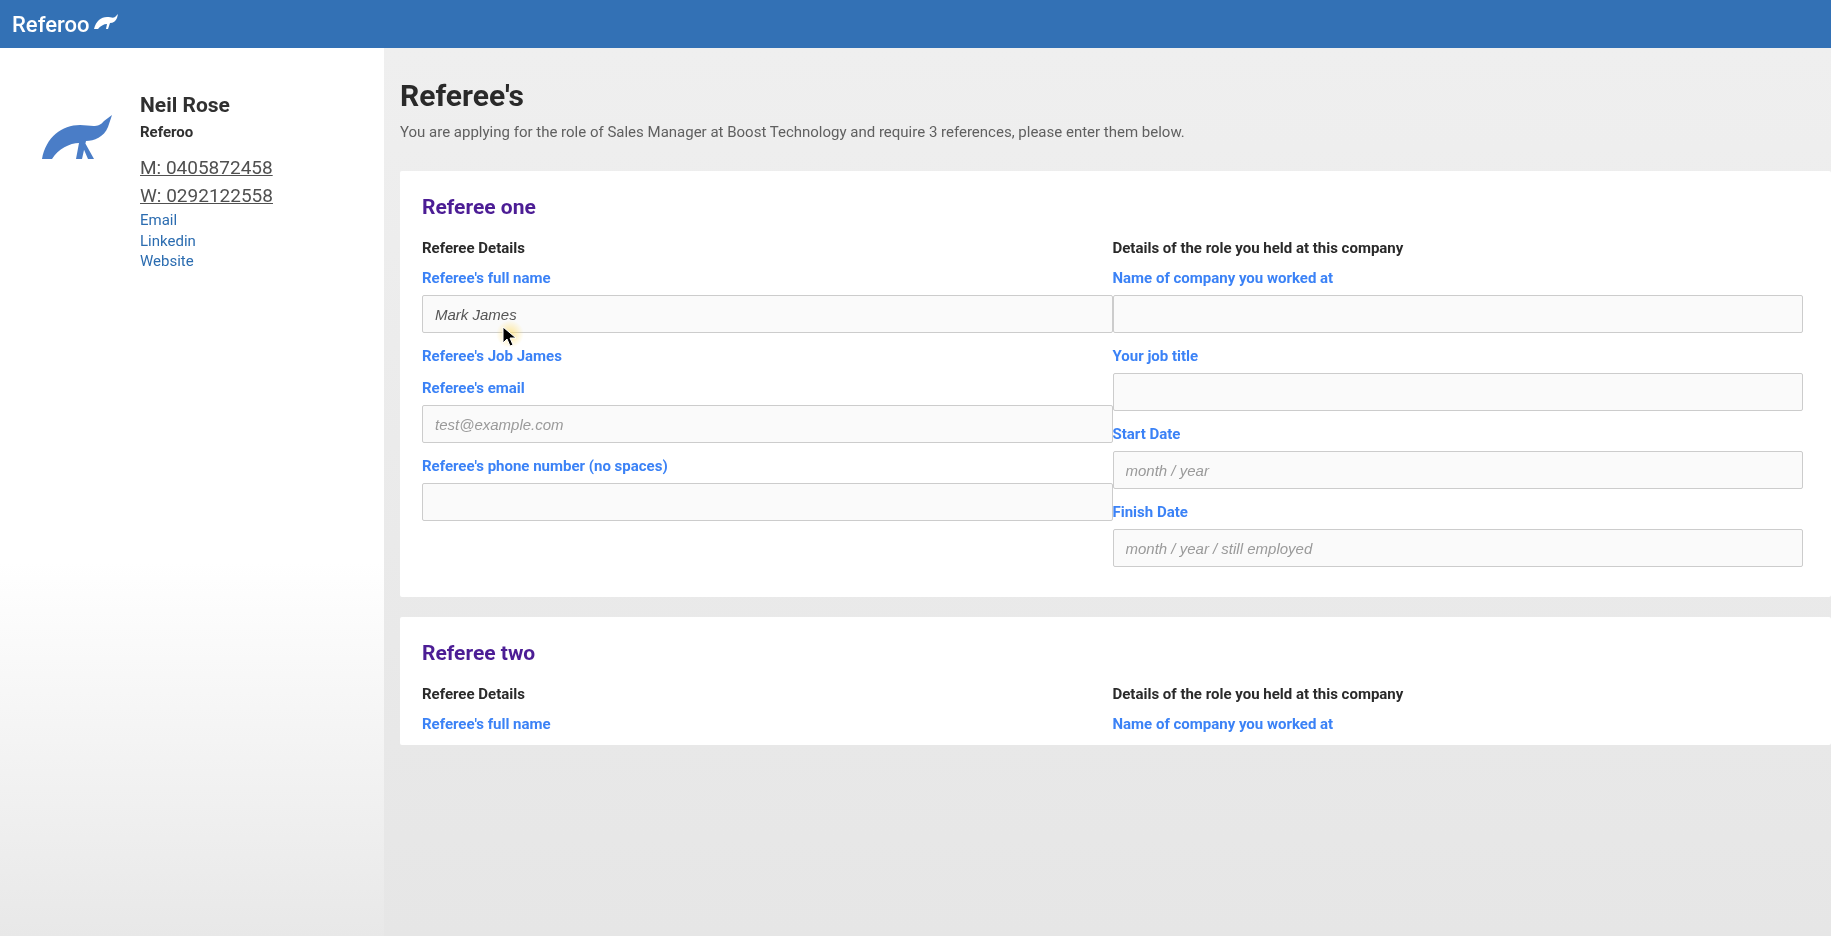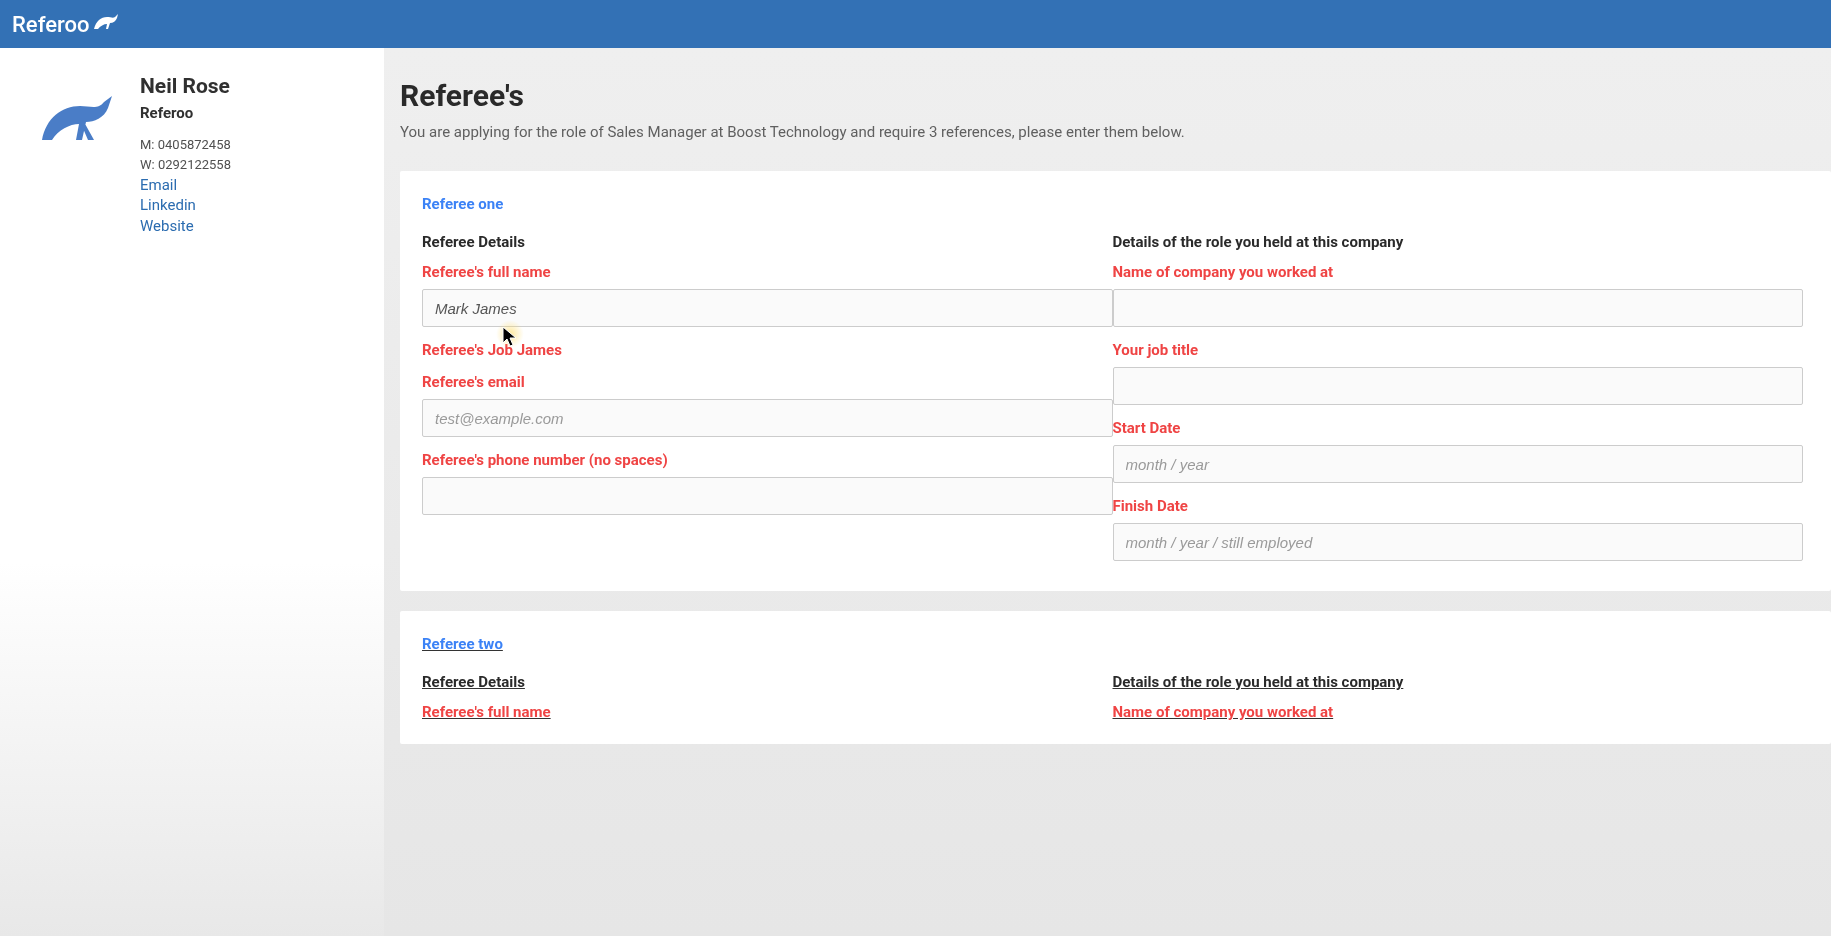--- a/index.html
+++ b/index.html
@@ -34,20 +34,21 @@
     }
     .layout {
       display: flex;
       width: 100%;
     }
     .sidebar {
       width: 384px;
       padding: 26px 20px 20px 20px;
       display: flex;
       flex-shrink: 0;
+      margin-top: 19px;
     }
     .sidebar-icon-col {
       width: 120px;
       display: flex;
       justify-content: center;
       padding-top: 18px;
     }
     .sidebar-kangaroo {
       color: #4a7dc7;
     }
@@ -60,24 +61,25 @@
       color: #303030;
       margin-bottom: 6px;
     }
     .company-name {
       font-size: 15px;
       font-weight: 700;
       color: #303030;
       margin-bottom: 14px;
     }
     .contact-line {
-      font-size: 13px;
+      font-size: 19px;
       color: #505050;
       margin-bottom: 2px;
       line-height: 1.35;
+      text-decoration: underline;
     }
     .link {
       color: #2b6cb0;
       font-size: 15px;
       cursor: pointer;
       display: block;
       line-height: 1.35;
     }
     .main {
       flex: 1;
@@ -97,41 +99,41 @@
       color: #606060;
       margin: 0 0 30px 16px;
     }
     .card {
       background: #ffffff;
       margin: 0 0 20px 16px;
       padding: 24px 28px 30px 22px;
       border-radius: 2px;
     }
     .card-title {
-      font-size: 15px;
-      font-weight: 700;
-      color: #3b82f6;
+      font-size: 21px;
+      font-weight: 700;
+      color: #4c1d95;
       margin-bottom: 20px;
     }
     .two-col {
       display: flex;
     }
     .col {
       flex: 1;
     }
     .section-heading {
       font-size: 15px;
       font-weight: 700;
       color: #2a2a2a;
       margin-bottom: 12px;
     }
     .field-label {
       font-size: 15px;
       font-weight: 700;
-      color: #ef4444;
+      color: #3b82f6;
       margin-bottom: 8px;
       margin-top: 14px;
       display: block;
     }
     .field-label:first-of-type {
       margin-top: 0;
     }
     .text-input {
       width: 100%;
       height: 38px;
@@ -232,21 +234,21 @@
 
           <label class="field-label">Start Date</label>
           <input type="text" class="text-input" placeholder="month / year" style="">
 
           <label class="field-label">Finish Date</label>
           <input type="text" class="text-input" placeholder="month / year / still employed" style="">
         </div>
       </div>
     </div>
 
-    <div class="card" style="padding-bottom:15px;text-decoration:underline;">
+    <div class="card" style="padding-bottom:4px;">
       <div class="card-title">Referee two</div>
       <div class="two-col">
         <div class="col">
           <div class="section-heading">Referee Details</div>
           <label class="field-label">Referee's full name</label>
         </div>
         <div class="col">
           <div class="section-heading">Details of the role you held at this company</div>
           <label class="field-label">Name of company you worked at</label>
         </div>

